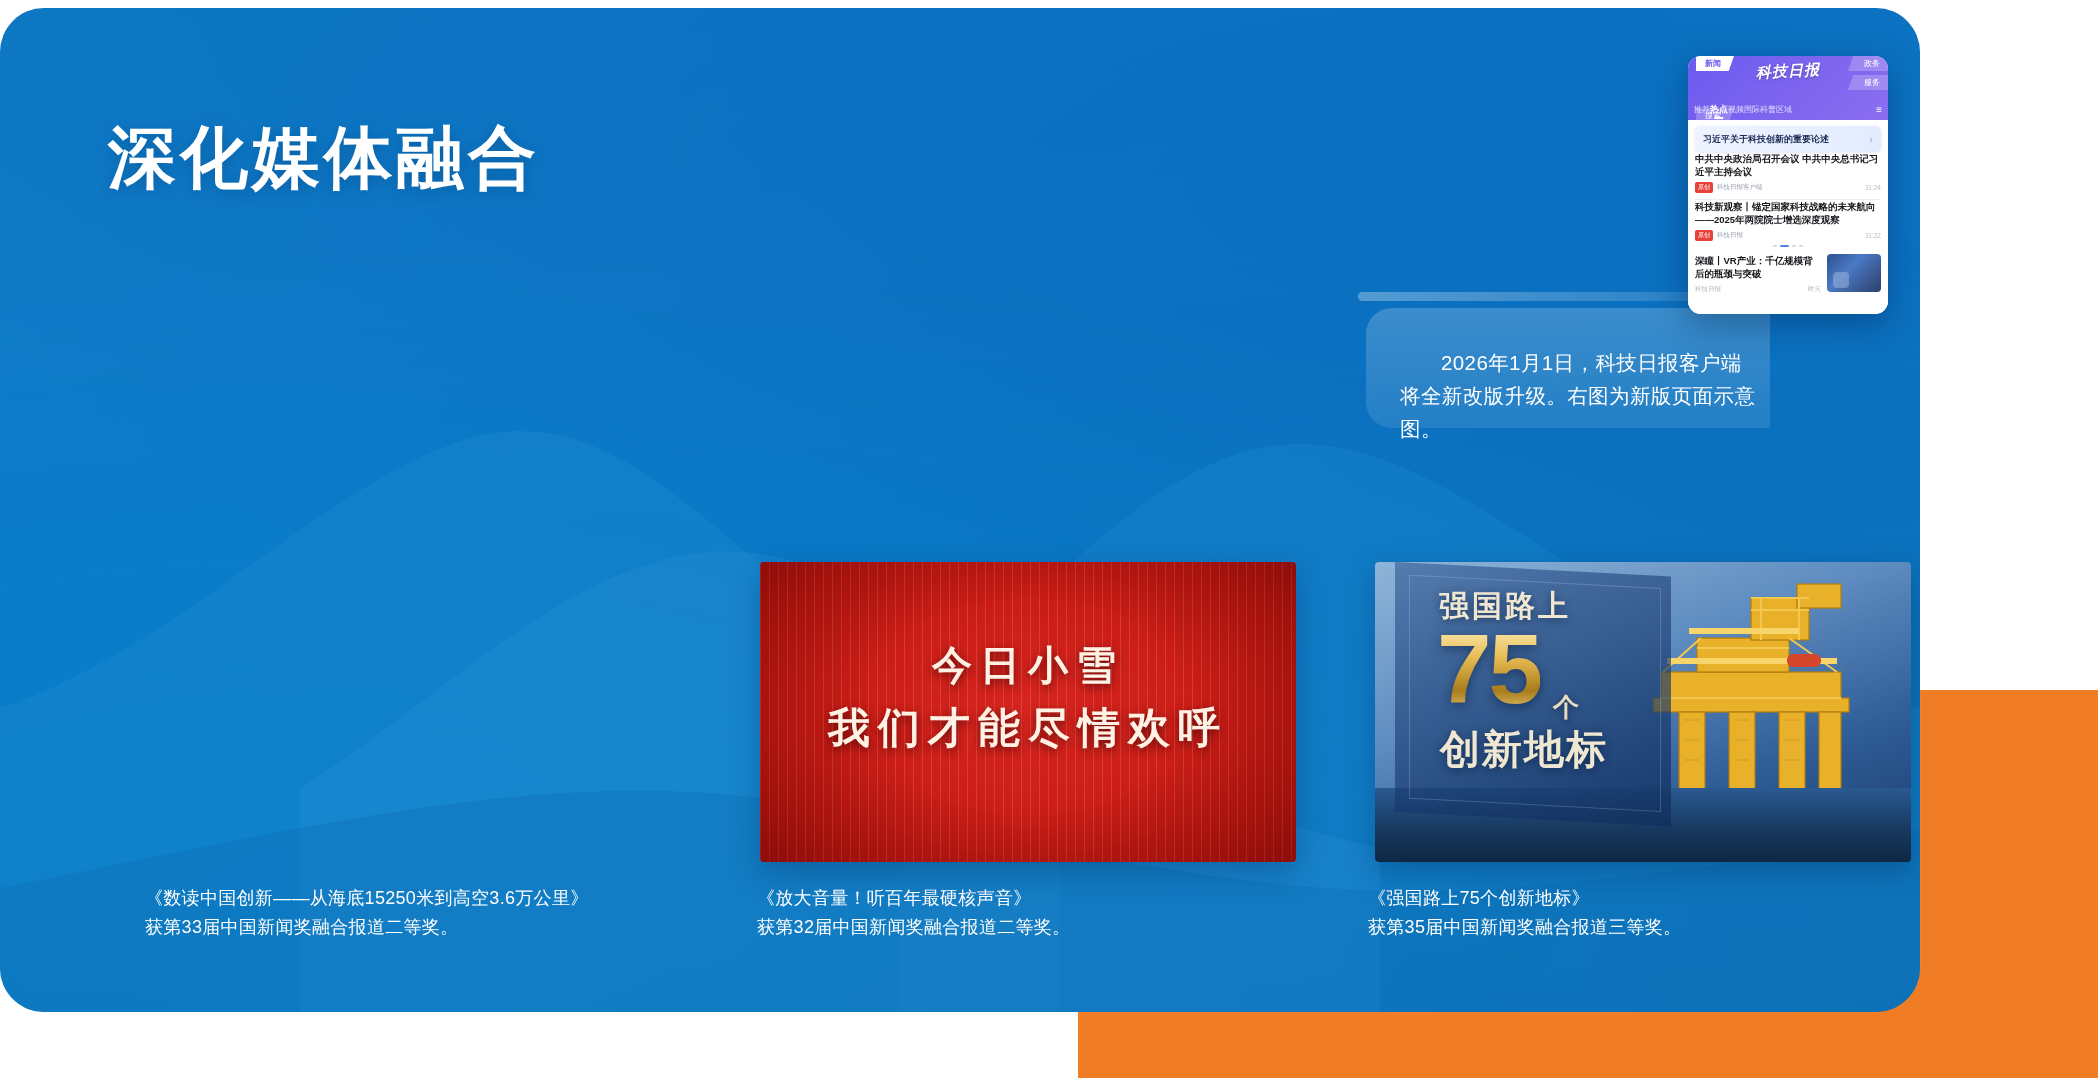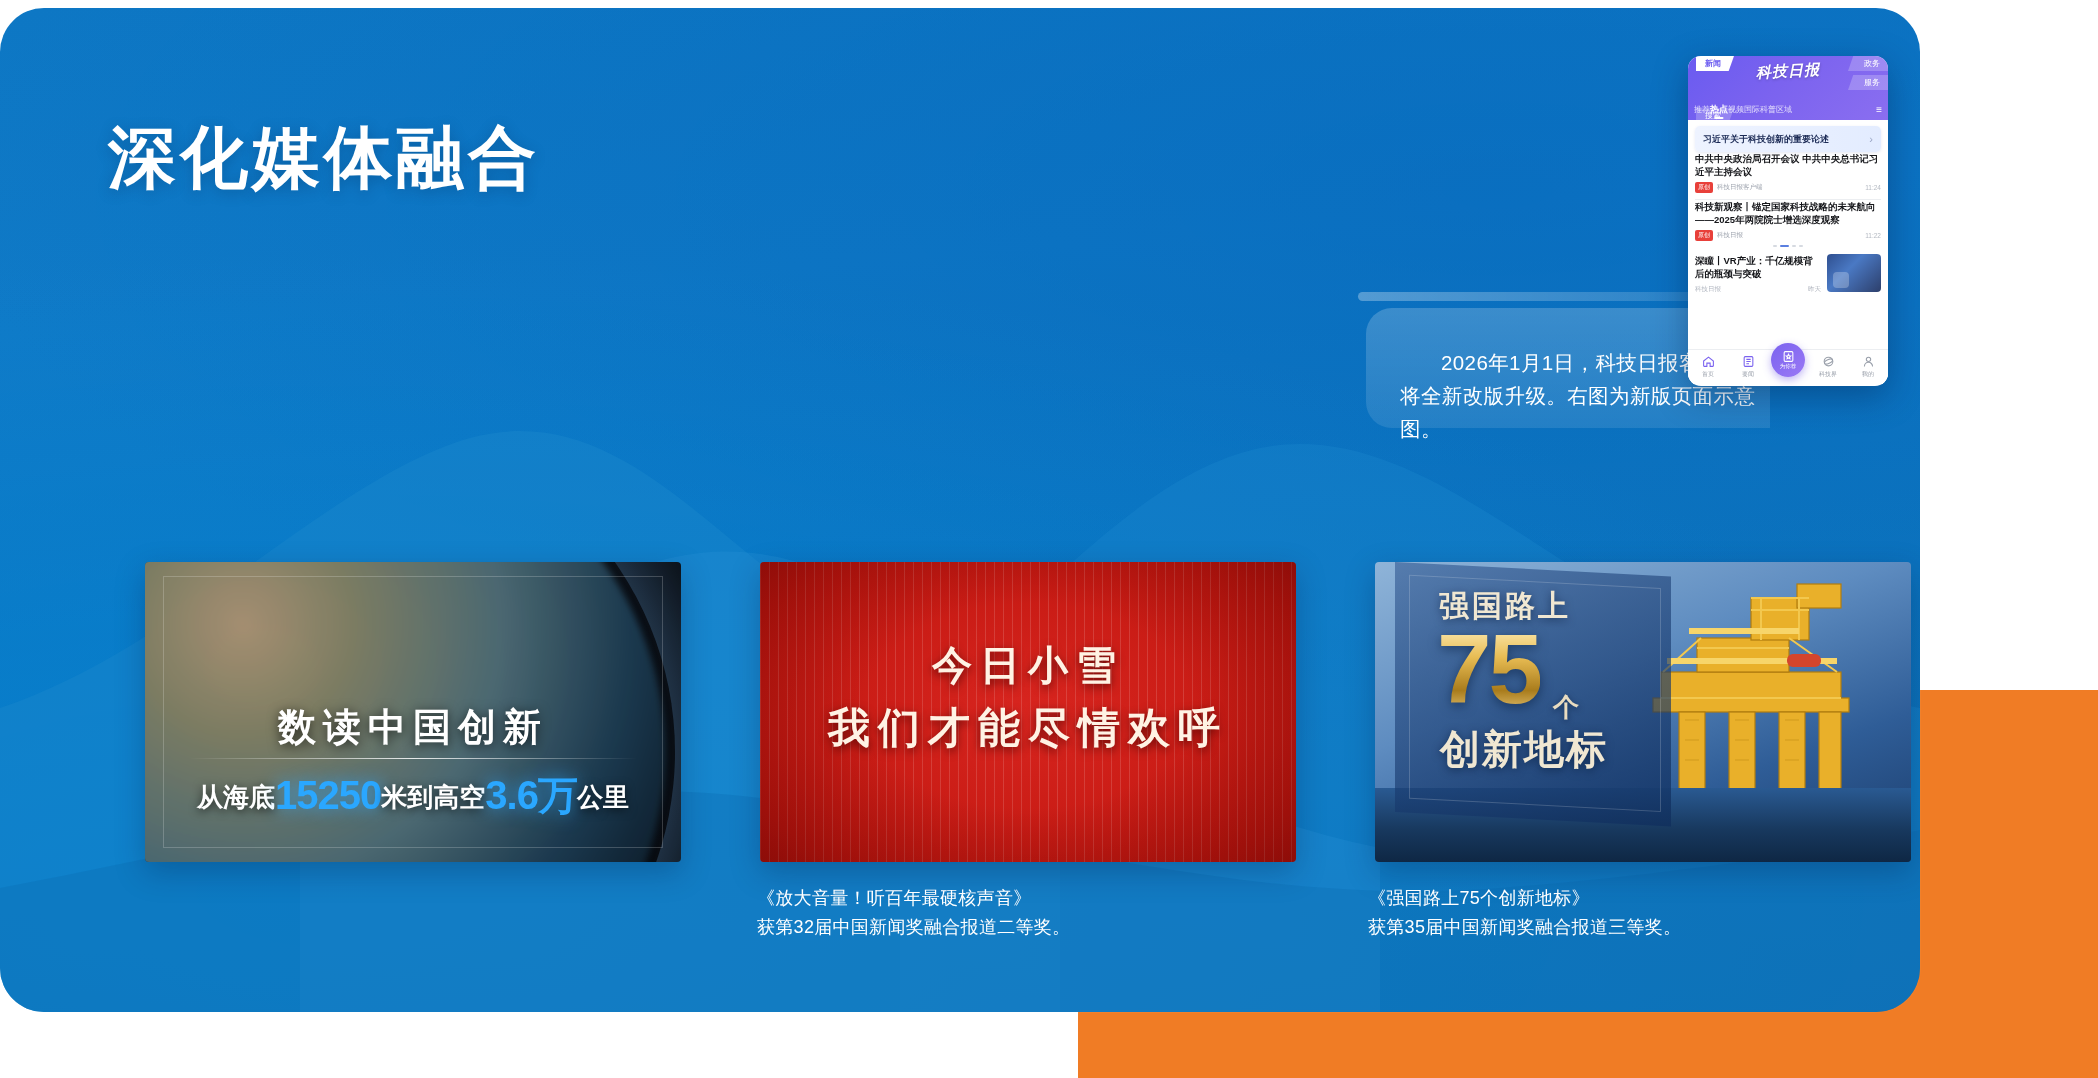--- a/index.html
+++ b/index.html
@@ -60,21 +60,21 @@
     z-index:4;
   }
   .anno-text{
     position:absolute;left:1400px;top:338px;width:360px;
     font-size:20.5px;line-height:33px;color:#ffffff;letter-spacing:.4px;
     text-indent:2em;z-index:6;
   }
 
   
   .phone{
-    position:absolute;left:1688px;top:48px;width:200px;height:330px;
+    position:absolute;left:1688px;top:48px;width:200px;height:258px;
     background:#ffffff;border-radius:13px;overflow:hidden;
     box-shadow:0 10px 34px rgba(0,30,70,.38);z-index:7;
   }
   .ph-top{
     position:relative;height:64px;
     background:linear-gradient(135deg,#6a5bf0 0%,#7b63ef 45%,#8a6ef0 100%);
   }
   .ph-rowa{position:absolute;left:0;top:7px;width:100%;height:18px;}
   .ph-tab{
     position:absolute;left:8px;top:0;height:15px;line-height:15px;
@@ -413,28 +413,20 @@
               <circle cx="12" cy="8" r="4"></circle>
                 <path d="M4.5 21a7.5 7.5 0 0 1 15 0"></path>
             </svg>
             <span>我的</span>
           </div>
         </div>
 
       </div>
     </div>
 
-    <div class="card" id="card1">
-      <div class="earth"></div>
-      <div class="glow"></div>
-      <div class="frame"></div>
-      <div class="t1">数读中国创新</div>
-      <div class="rule"></div>
-      <div class="t2"><span>从海底</span><em>15250</em><span>米到高空</span><em>3.6万</em><span>公里</span></div>
-    </div>
 
     <div class="card" id="card2">
       <div class="vignette"></div>
       <div class="t1">今日小雪</div>
       <div class="t2">我们才能尽情欢呼</div>
     </div>
 
     <div class="card" id="card3">
       <svg class="rig" viewBox="0 0 300 230">
         <g fill="#e9b02a" stroke="#b07c10" stroke-width="1.2">
@@ -464,19 +456,21 @@
         </g>
       </svg>
       <div class="sea"></div>
       <div class="panel"></div>
       <div class="t1">强国路上</div>
       <div class="big">75</div>
       <div class="ge">个</div>
       <div class="t2">创新地标</div>
     </div>
 
+    <div class="caption" id="cap1">《数读中国创新——从海底15250米到高空3.6万公里》
+获第33届中国新闻奖融合报道二等奖。</div>
     <div class="caption" id="cap2">《放大音量！听百年最硬核声音》
 获第32届中国新闻奖融合报道二等奖。</div>
     <div class="caption" id="cap3">《强国路上75个创新地标》
 获第35届中国新闻奖融合报道三等奖。</div>
 
   </div>
 </div>
 
 </body></html>

